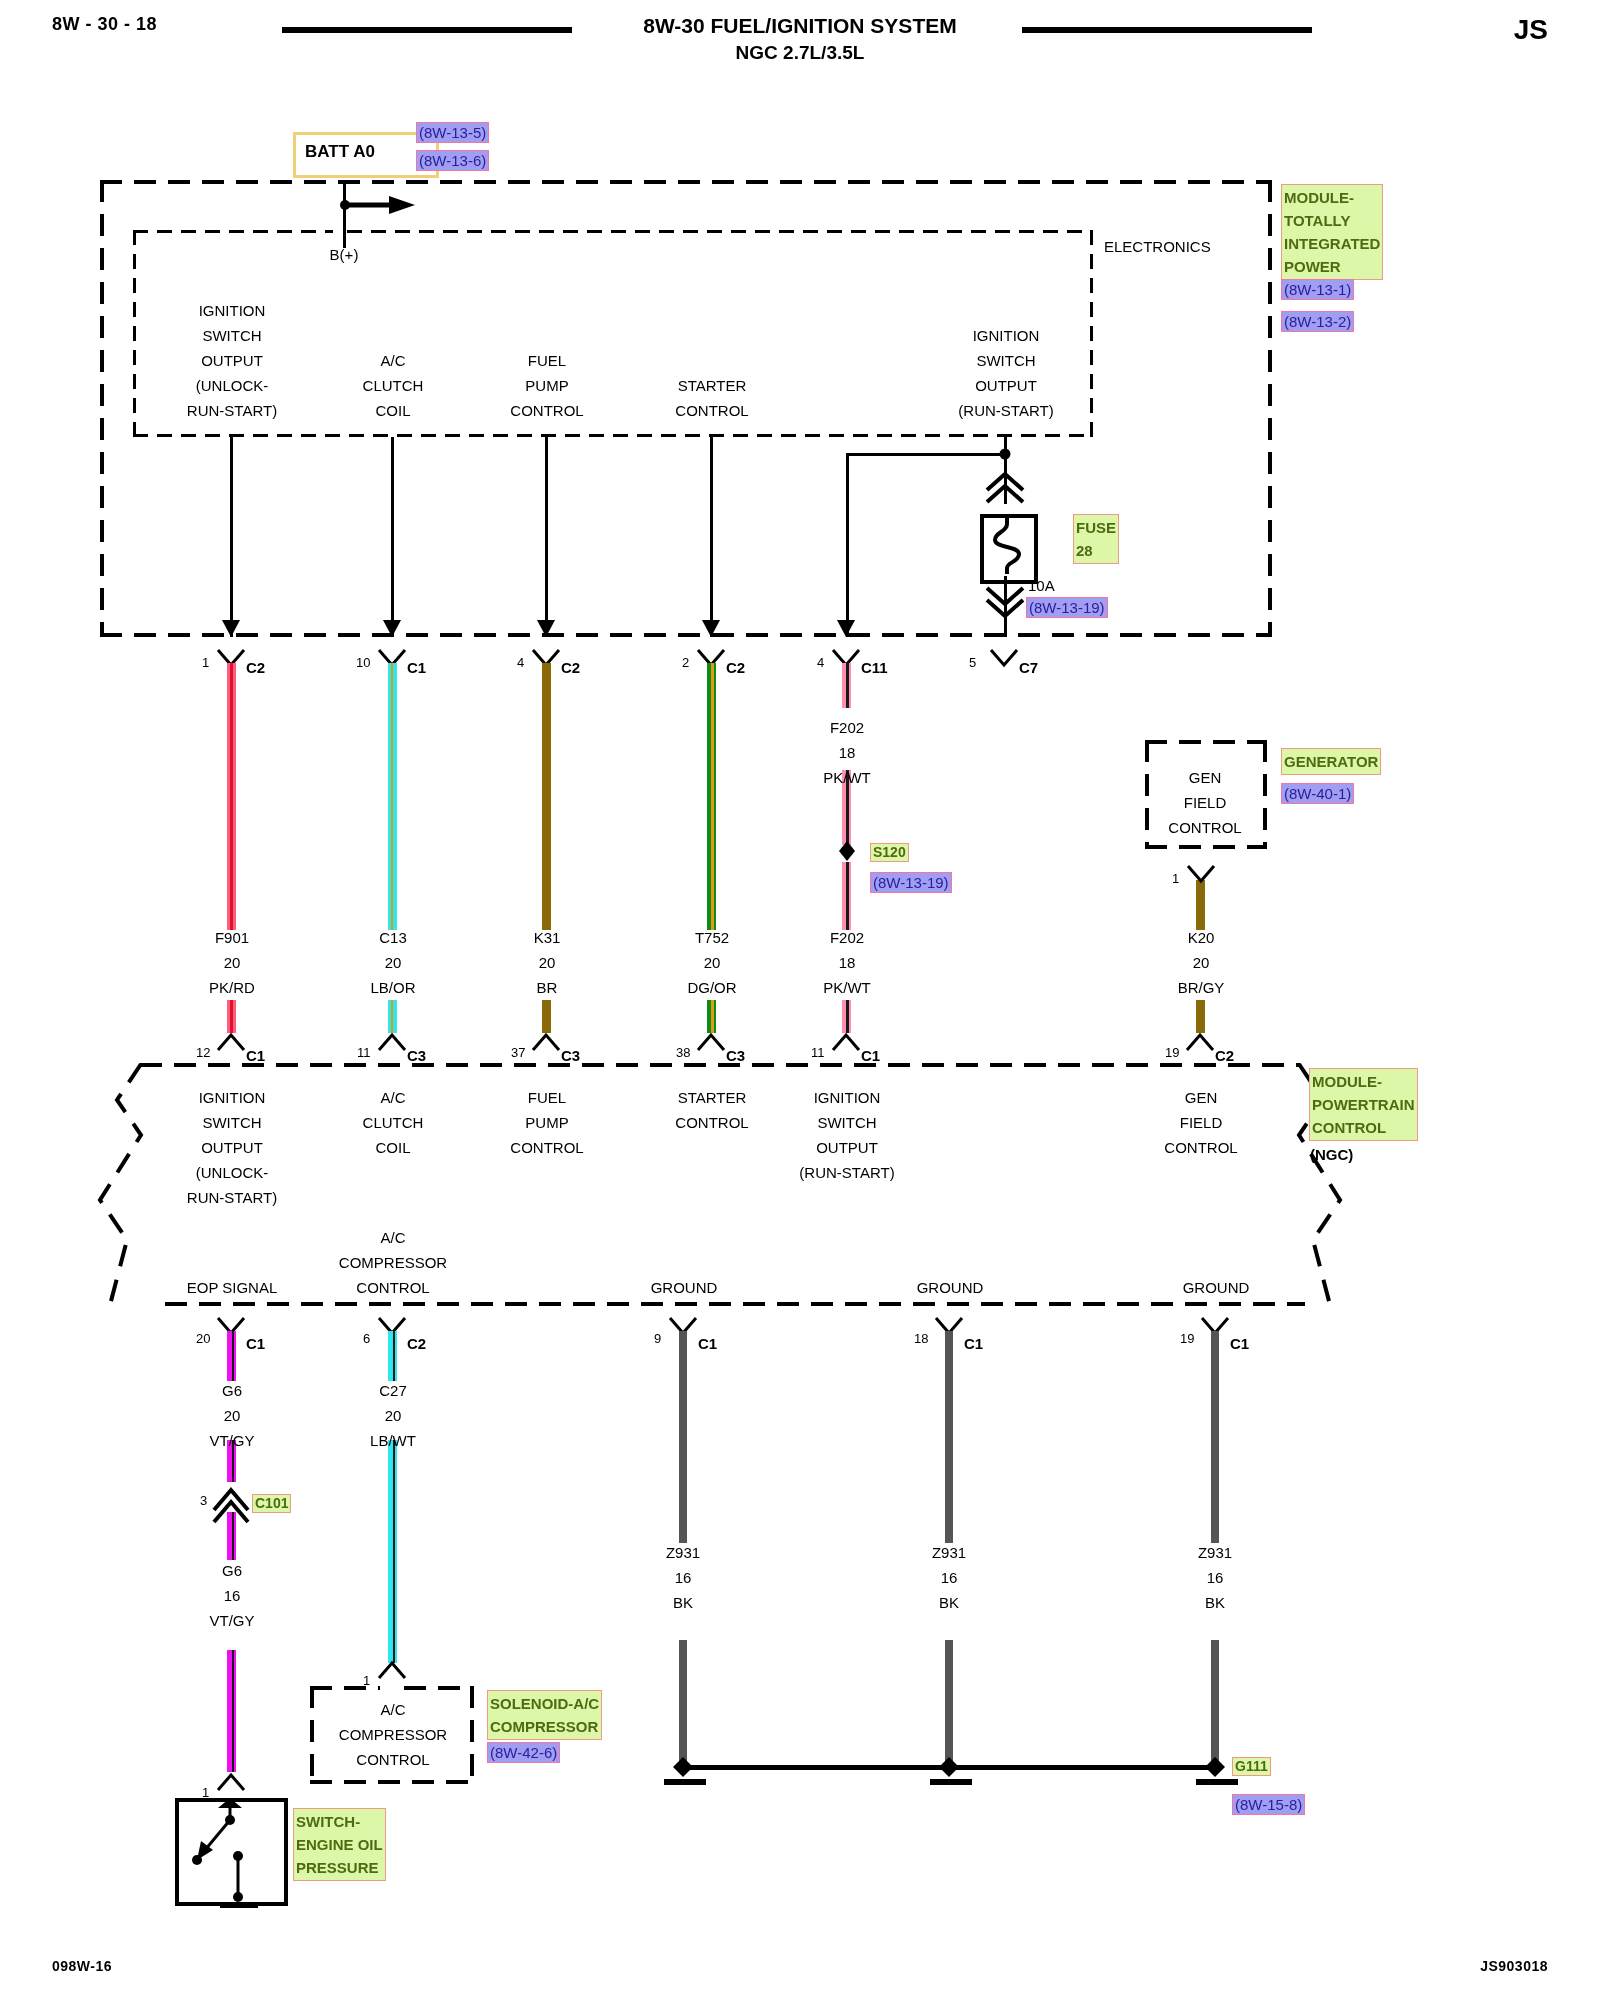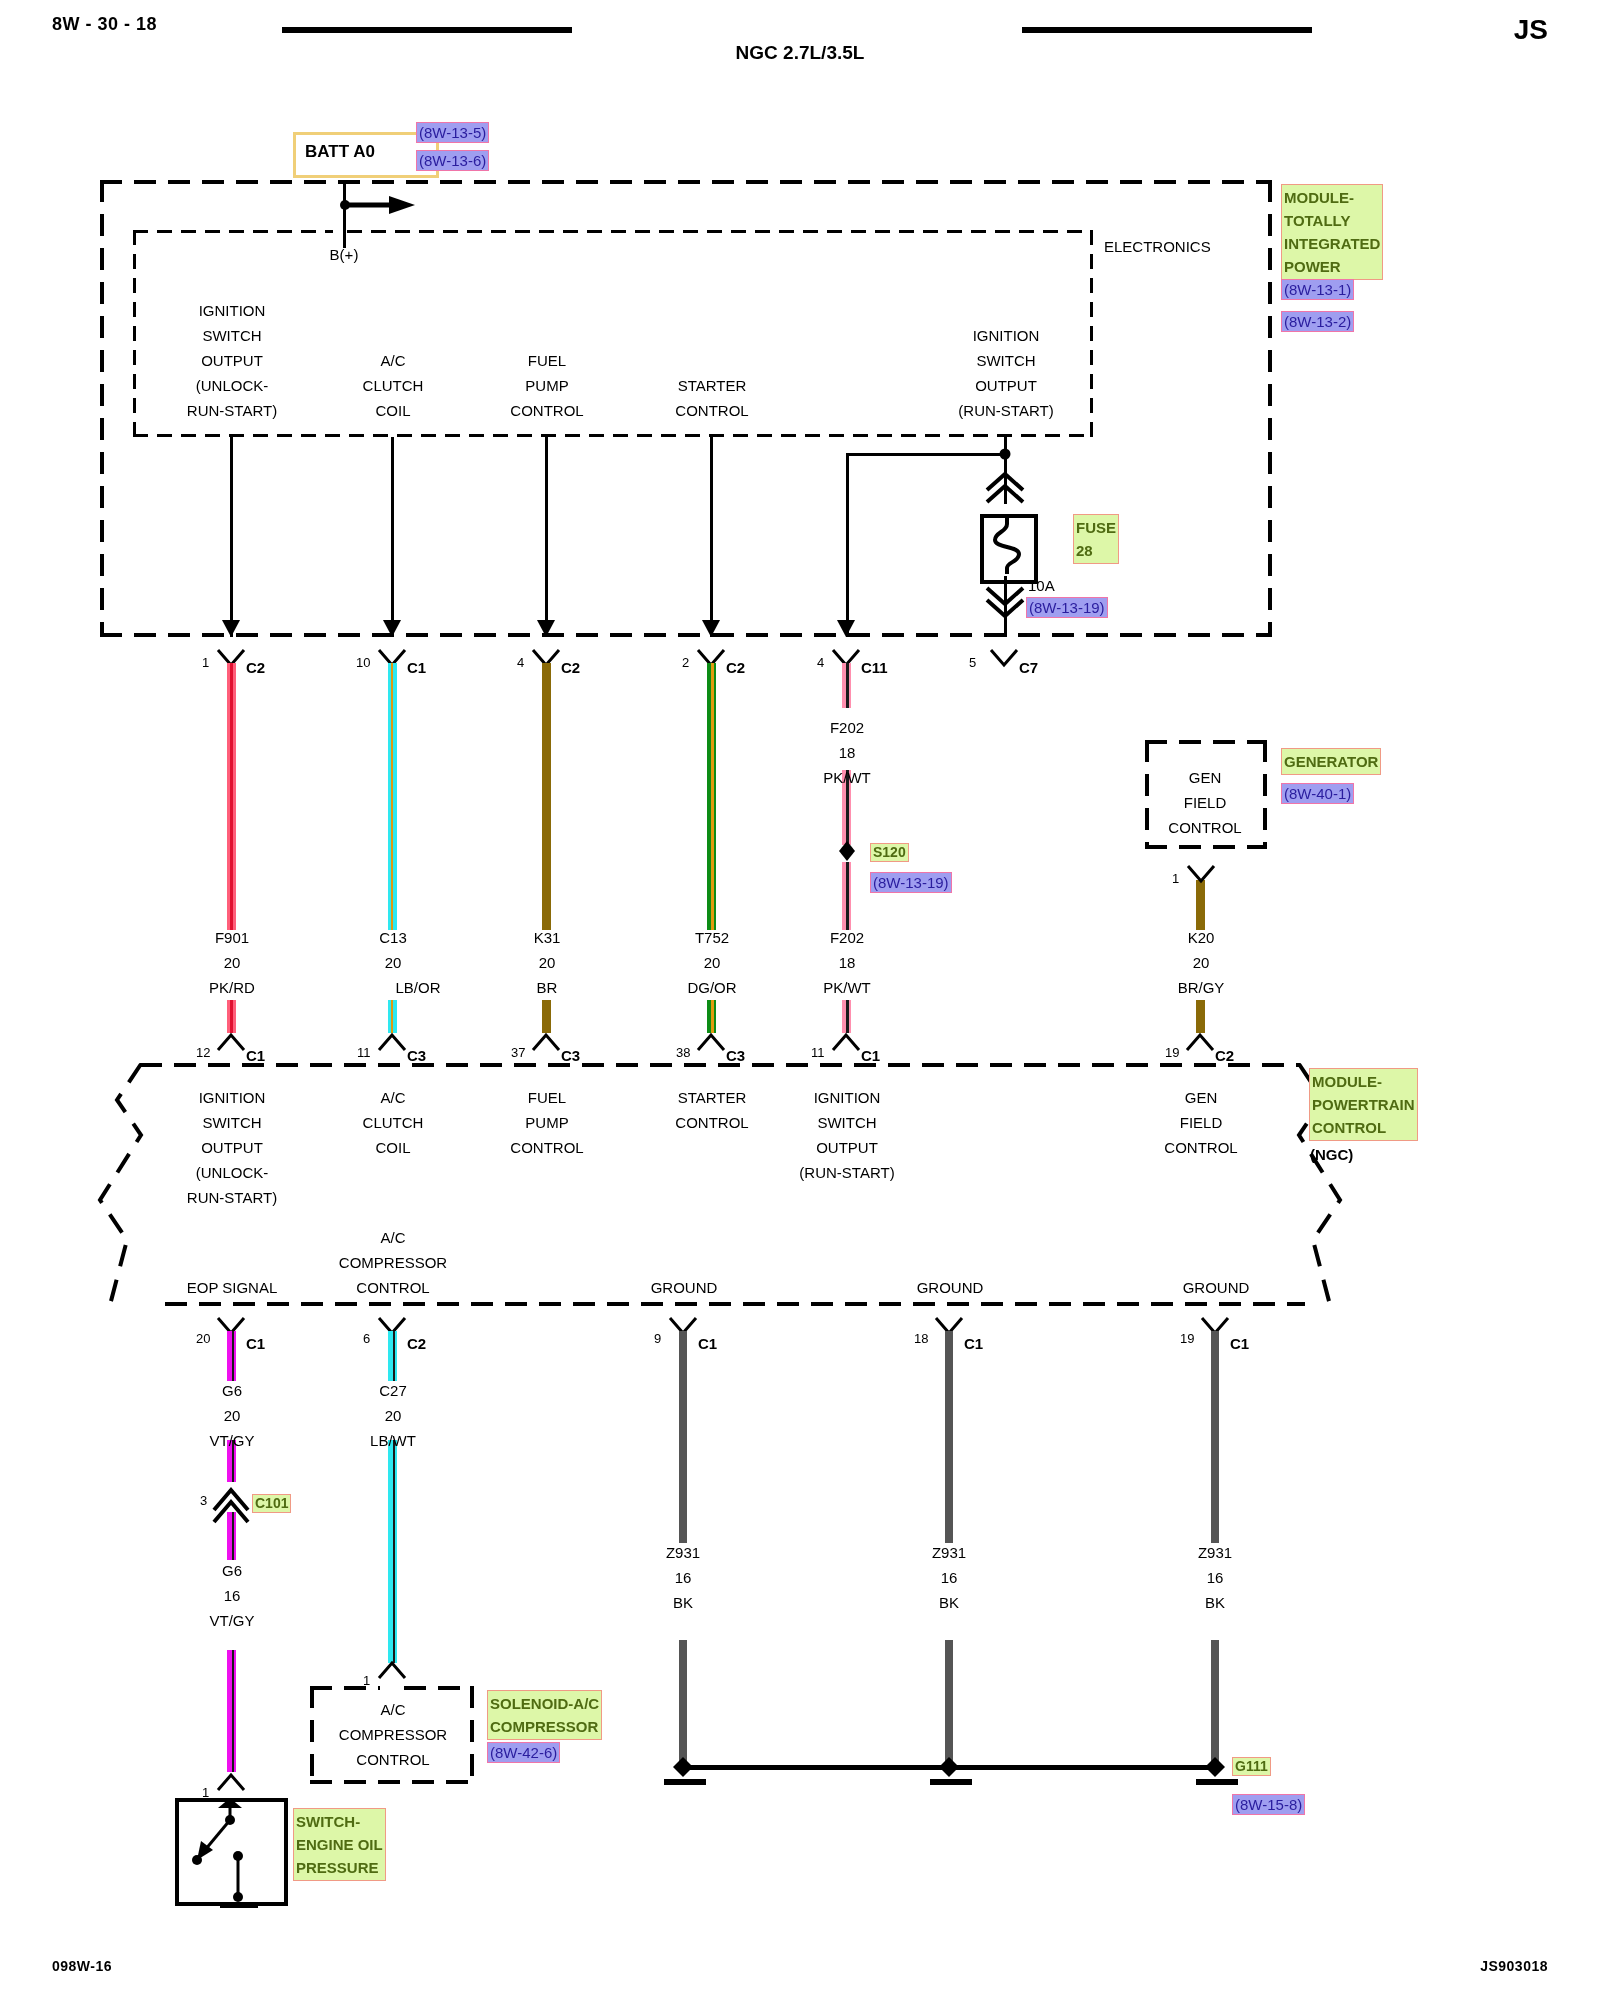--- a/index.html
+++ b/index.html
@@ -56,20 +56,21 @@
   svg{position:absolute;overflow:visible;}
 </style>
 </head>
 <body>
 
 <div class="page">
 
   <div class="hdr">
     <div class="hdr-left">8W - 30 - 18</div>
     <div class="hdr-rule-a"></div>
+    <div class="hdr-title">8W-30 FUEL/IGNITION SYSTEM</div>
     <div class="hdr-rule-b"></div>
     <div class="hdr-right">JS</div>
   </div>
   <div class="hdr-sub">NGC 2.7L/3.5L</div>
 
   <div class="batt-box" style="left:293px;top:132px;width:140px;height:40px;"></div>
   <div class="batt-lbl" style="left:305px;top:142px;">BATT A0</div>
   <div class="hl-ref" style="left:416px;top:122px;">(8W-13-5)</div>
   <div class="hl-ref" style="left:416px;top:150px;">(8W-13-6)</div>
 
@@ -229,21 +230,21 @@
   <svg style="left:0;top:0;width:1600px;height:920px;" viewBox="0 0 1600 920">
     <polyline points="1188,866 1201,881 1214,866" fill="none" stroke="#000" stroke-width="3"></polyline>
   </svg>
   <div class="t tsm" style="left:1172px;top:866px;">1</div>
 
   <div class="tc" style="left:232px;top:925px;">F901</div>
   <div class="tc" style="left:232px;top:950px;">20</div>
   <div class="tc" style="left:232px;top:975px;">PK/RD</div>
   <div class="tc" style="left:393px;top:925px;">C13</div>
   <div class="tc" style="left:393px;top:950px;">20</div>
-  <div class="tc" style="left:393px;top:975px;margin-left:25px;">LB/OR</div>
+  <div class="tc" style="left:393px;top:975px;">LB/OR</div>
   <div class="tc" style="left:547px;top:925px;">K31</div>
   <div class="tc" style="left:547px;top:950px;">20</div>
   <div class="tc" style="left:547px;top:975px;">BR</div>
   <div class="tc" style="left:712px;top:925px;">T752</div>
   <div class="tc" style="left:712px;top:950px;">20</div>
   <div class="tc" style="left:712px;top:975px;">DG/OR</div>
   <div class="tc" style="left:847px;top:925px;">F202</div>
   <div class="tc" style="left:847px;top:950px;">18</div>
   <div class="tc" style="left:847px;top:975px;">PK/WT</div>
   <div class="tc" style="left:1201px;top:925px;">K20</div>

